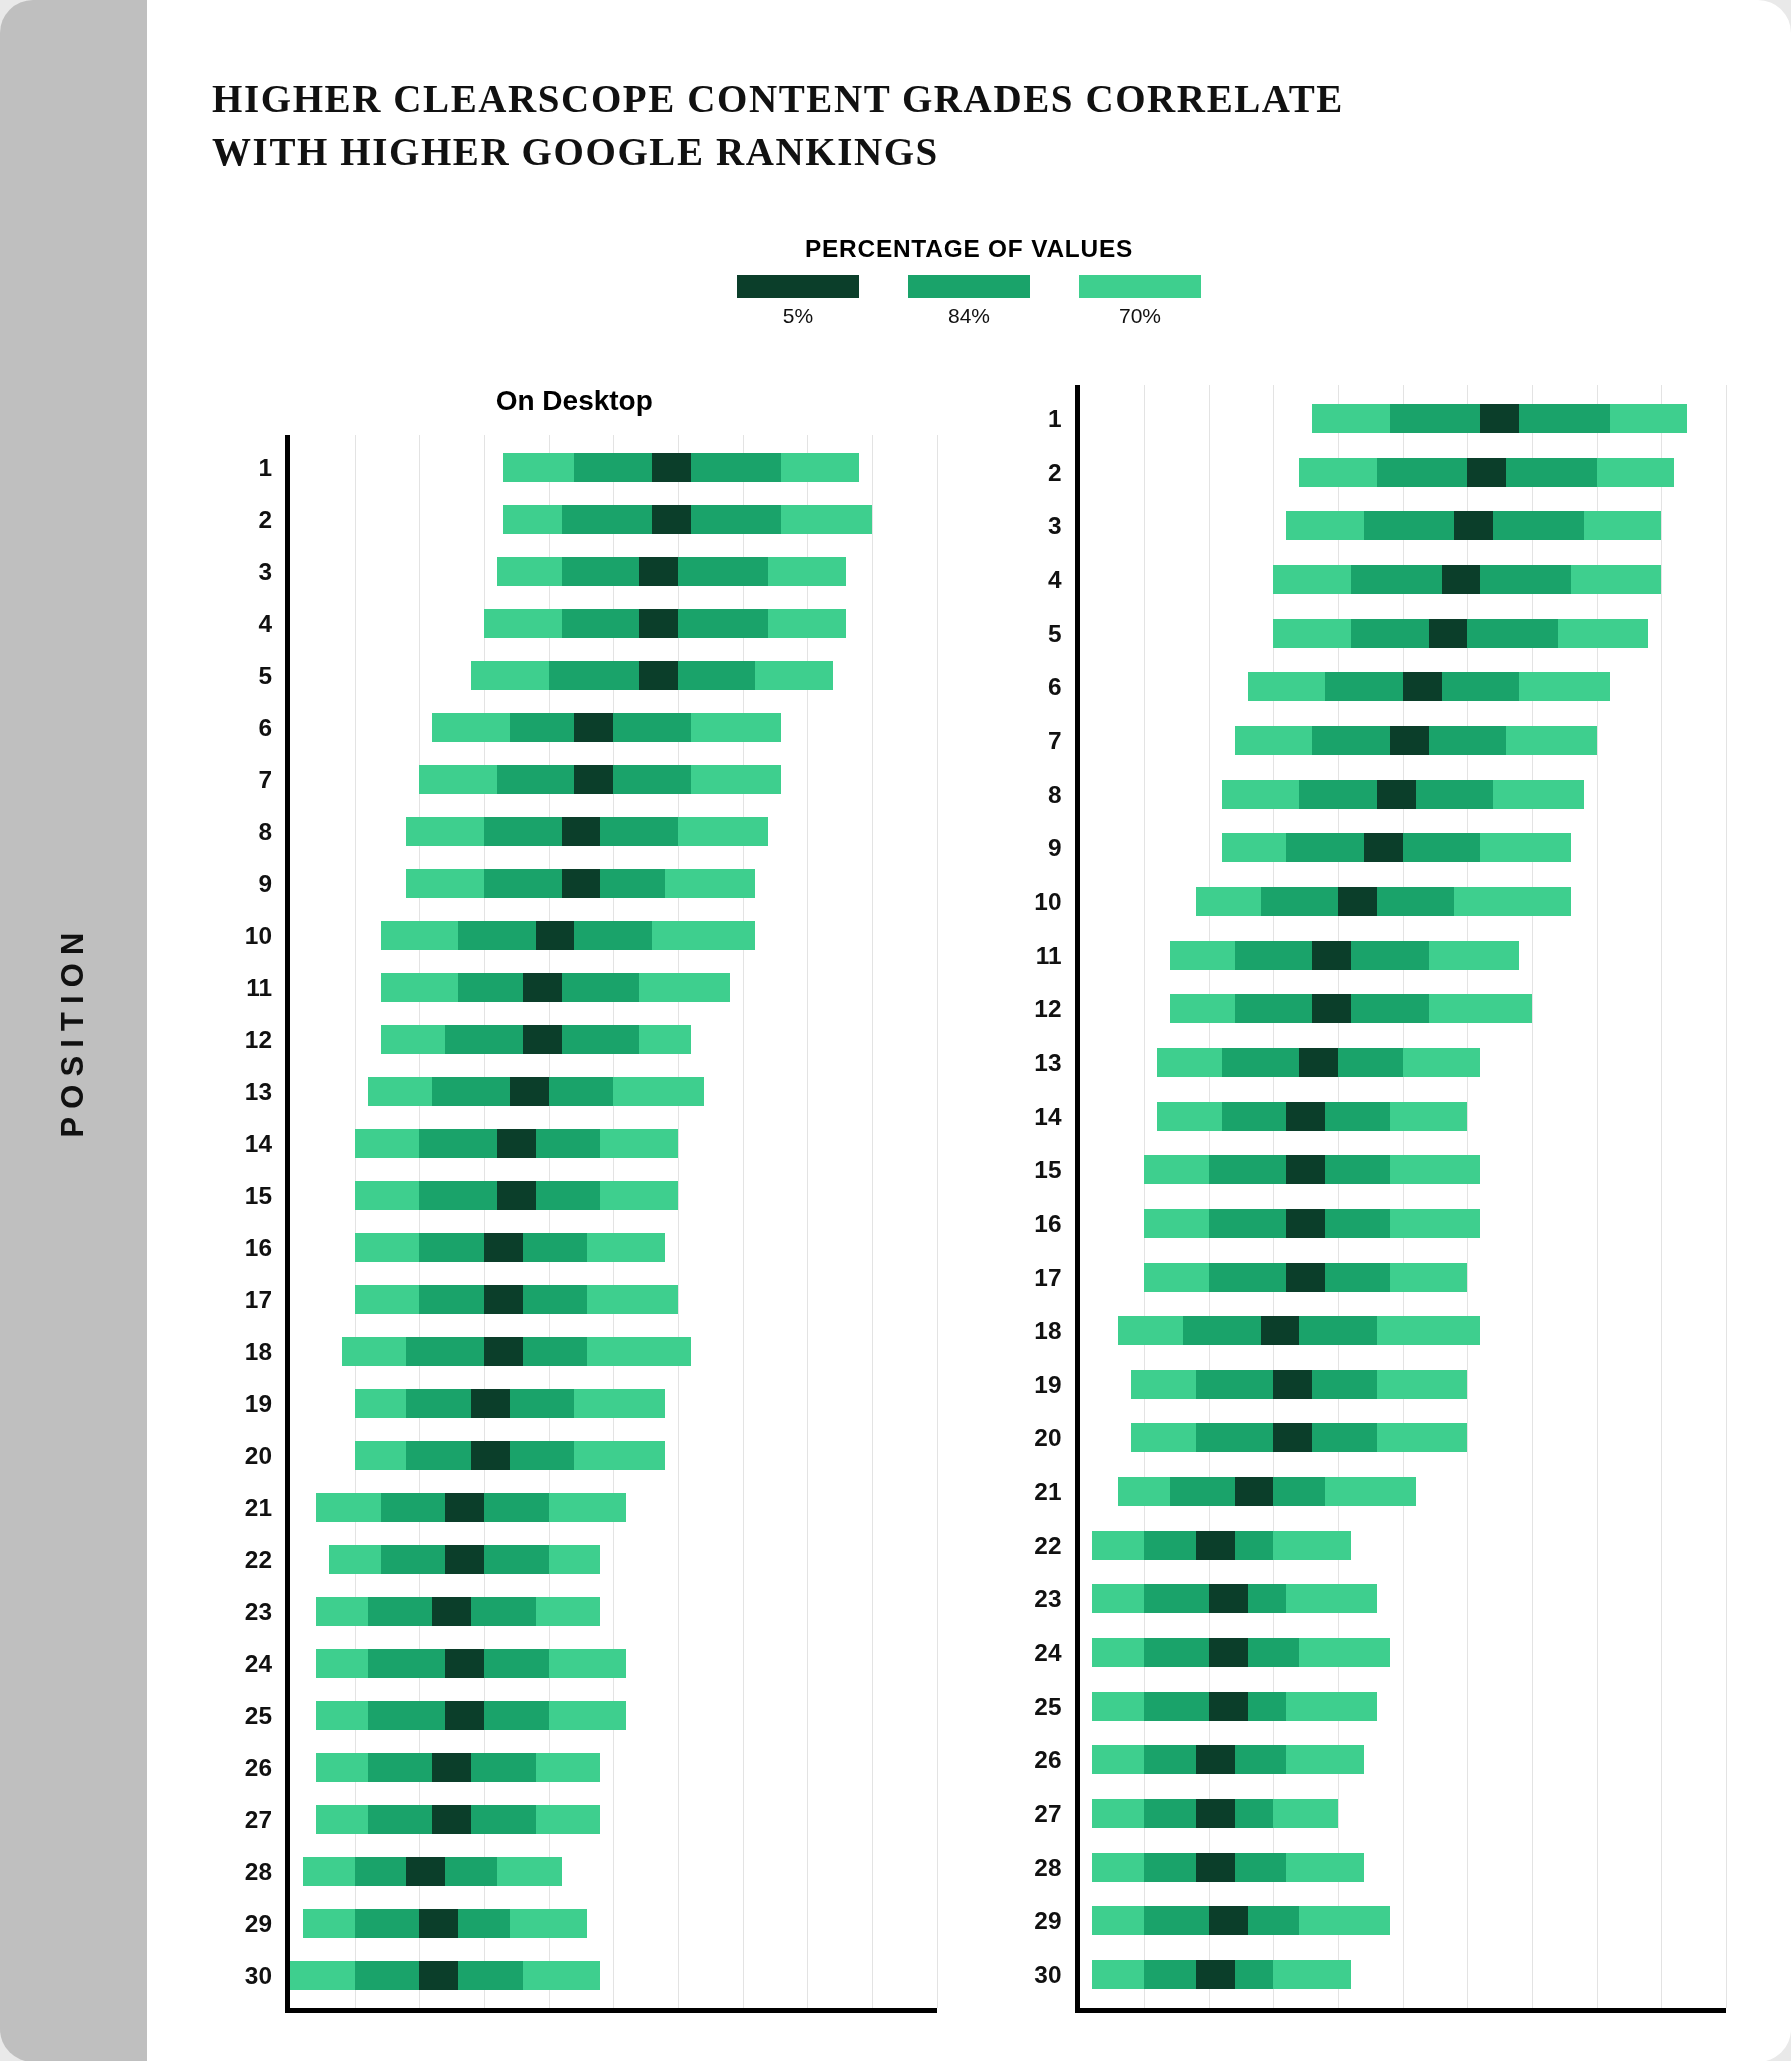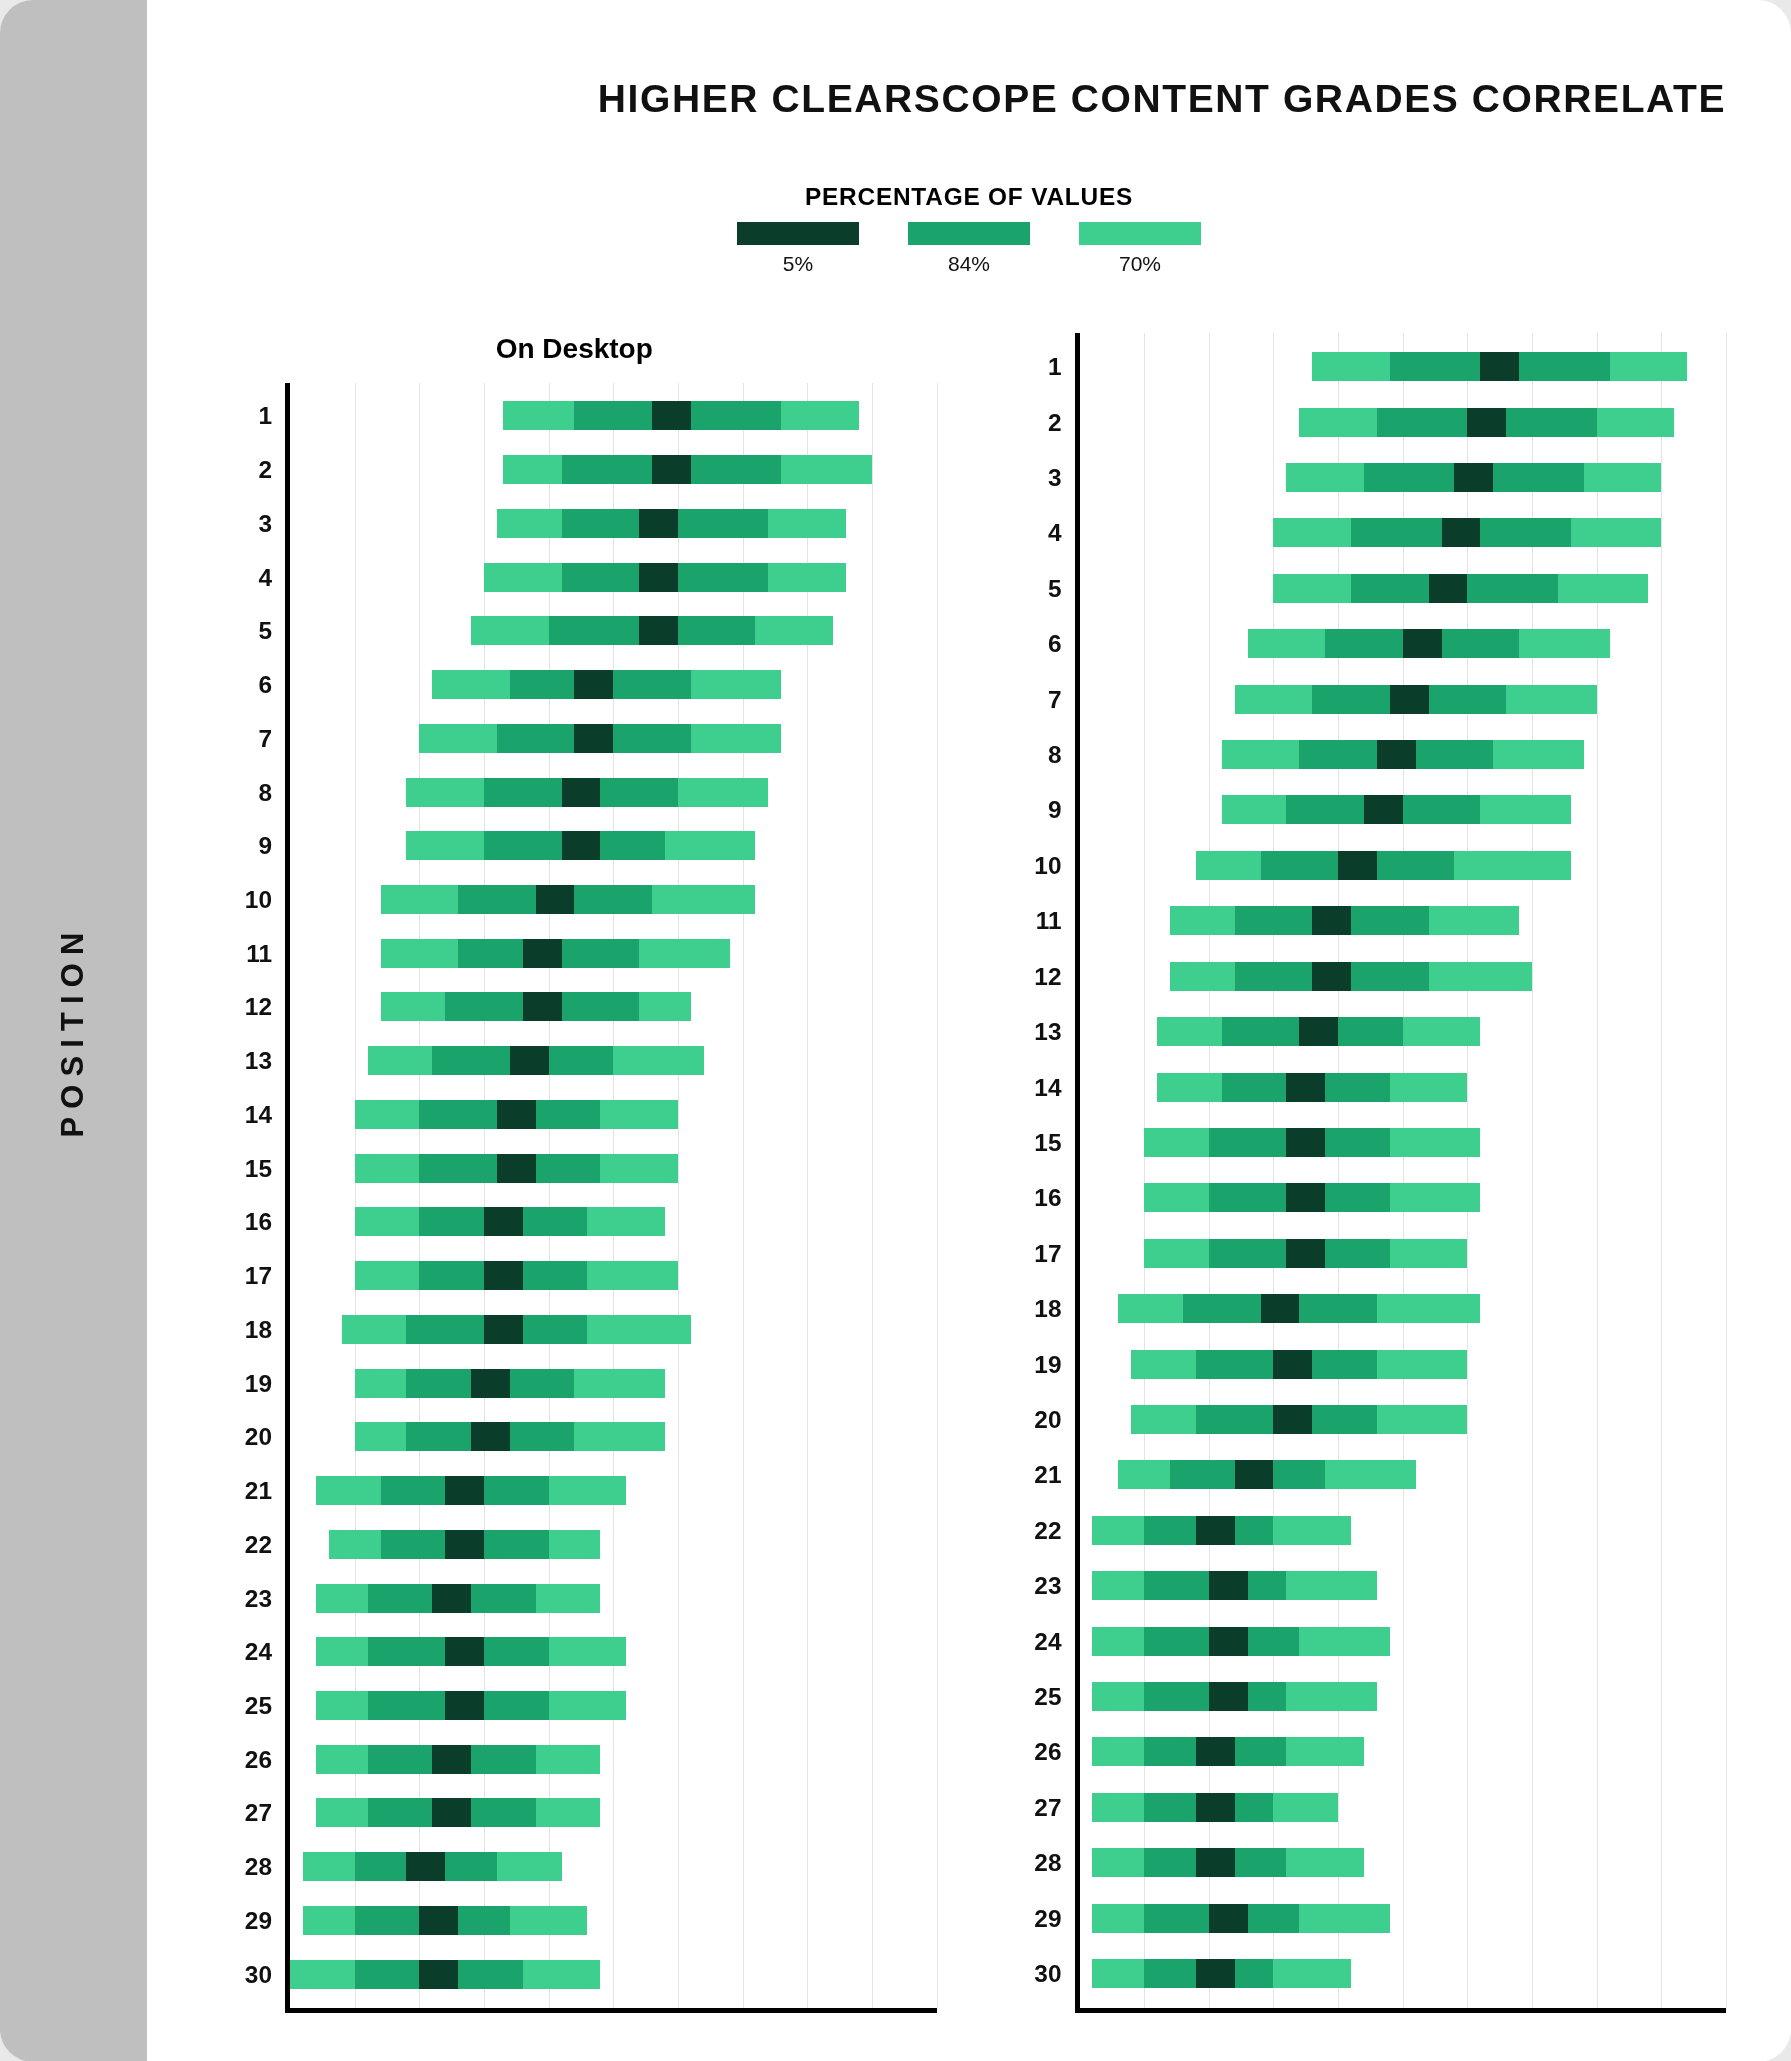--- a/index.html
+++ b/index.html
@@ -33,27 +33,28 @@
     flex-direction: column;
   }
   .card {
     background: #fff;
     flex: 1;
     padding: 73px 65px 49px 65px;
     display: flex;
     flex-direction: column;
   }
   .title {
-    text-align: right;
+    text-align: left;
     font-size: 39px;
     font-weight: 700;
     letter-spacing: 1.6px;
     line-height: 1.35;
     color: #111;
     margin-bottom: 57px;
+    font-family: Liberation Serif, serif;
   }
   .legend-wrap {
     display: flex;
     flex-direction: column;
     align-items: center;
     margin-bottom: 57px;
   }
   .legend-title {
     font-size: 24.4px;
     font-weight: 700;
@@ -149,20 +150,21 @@
 
 <div class="sidebar-left">
   <div class="ylabel">POSITION</div>
 </div>
 
 <div class="main">
   <div class="card">
 
     <h1 class="title">
       <span>HIGHER CLEARSCOPE CONTENT GRADES CORRELATE</span><br>
+      <span>WITH HIGHER GOOGLE RANKINGS</span>
     </h1>
 
     <div class="legend-wrap">
       <div class="legend-title">PERCENTAGE OF VALUES</div>
       <div class="legend-items">
           <div class="legend-item">
             <div class="legend-sw" style="background: rgb(11, 62, 42);"></div>
             <div class="legend-lbl">5%</div>
           </div>
           <div class="legend-item">

